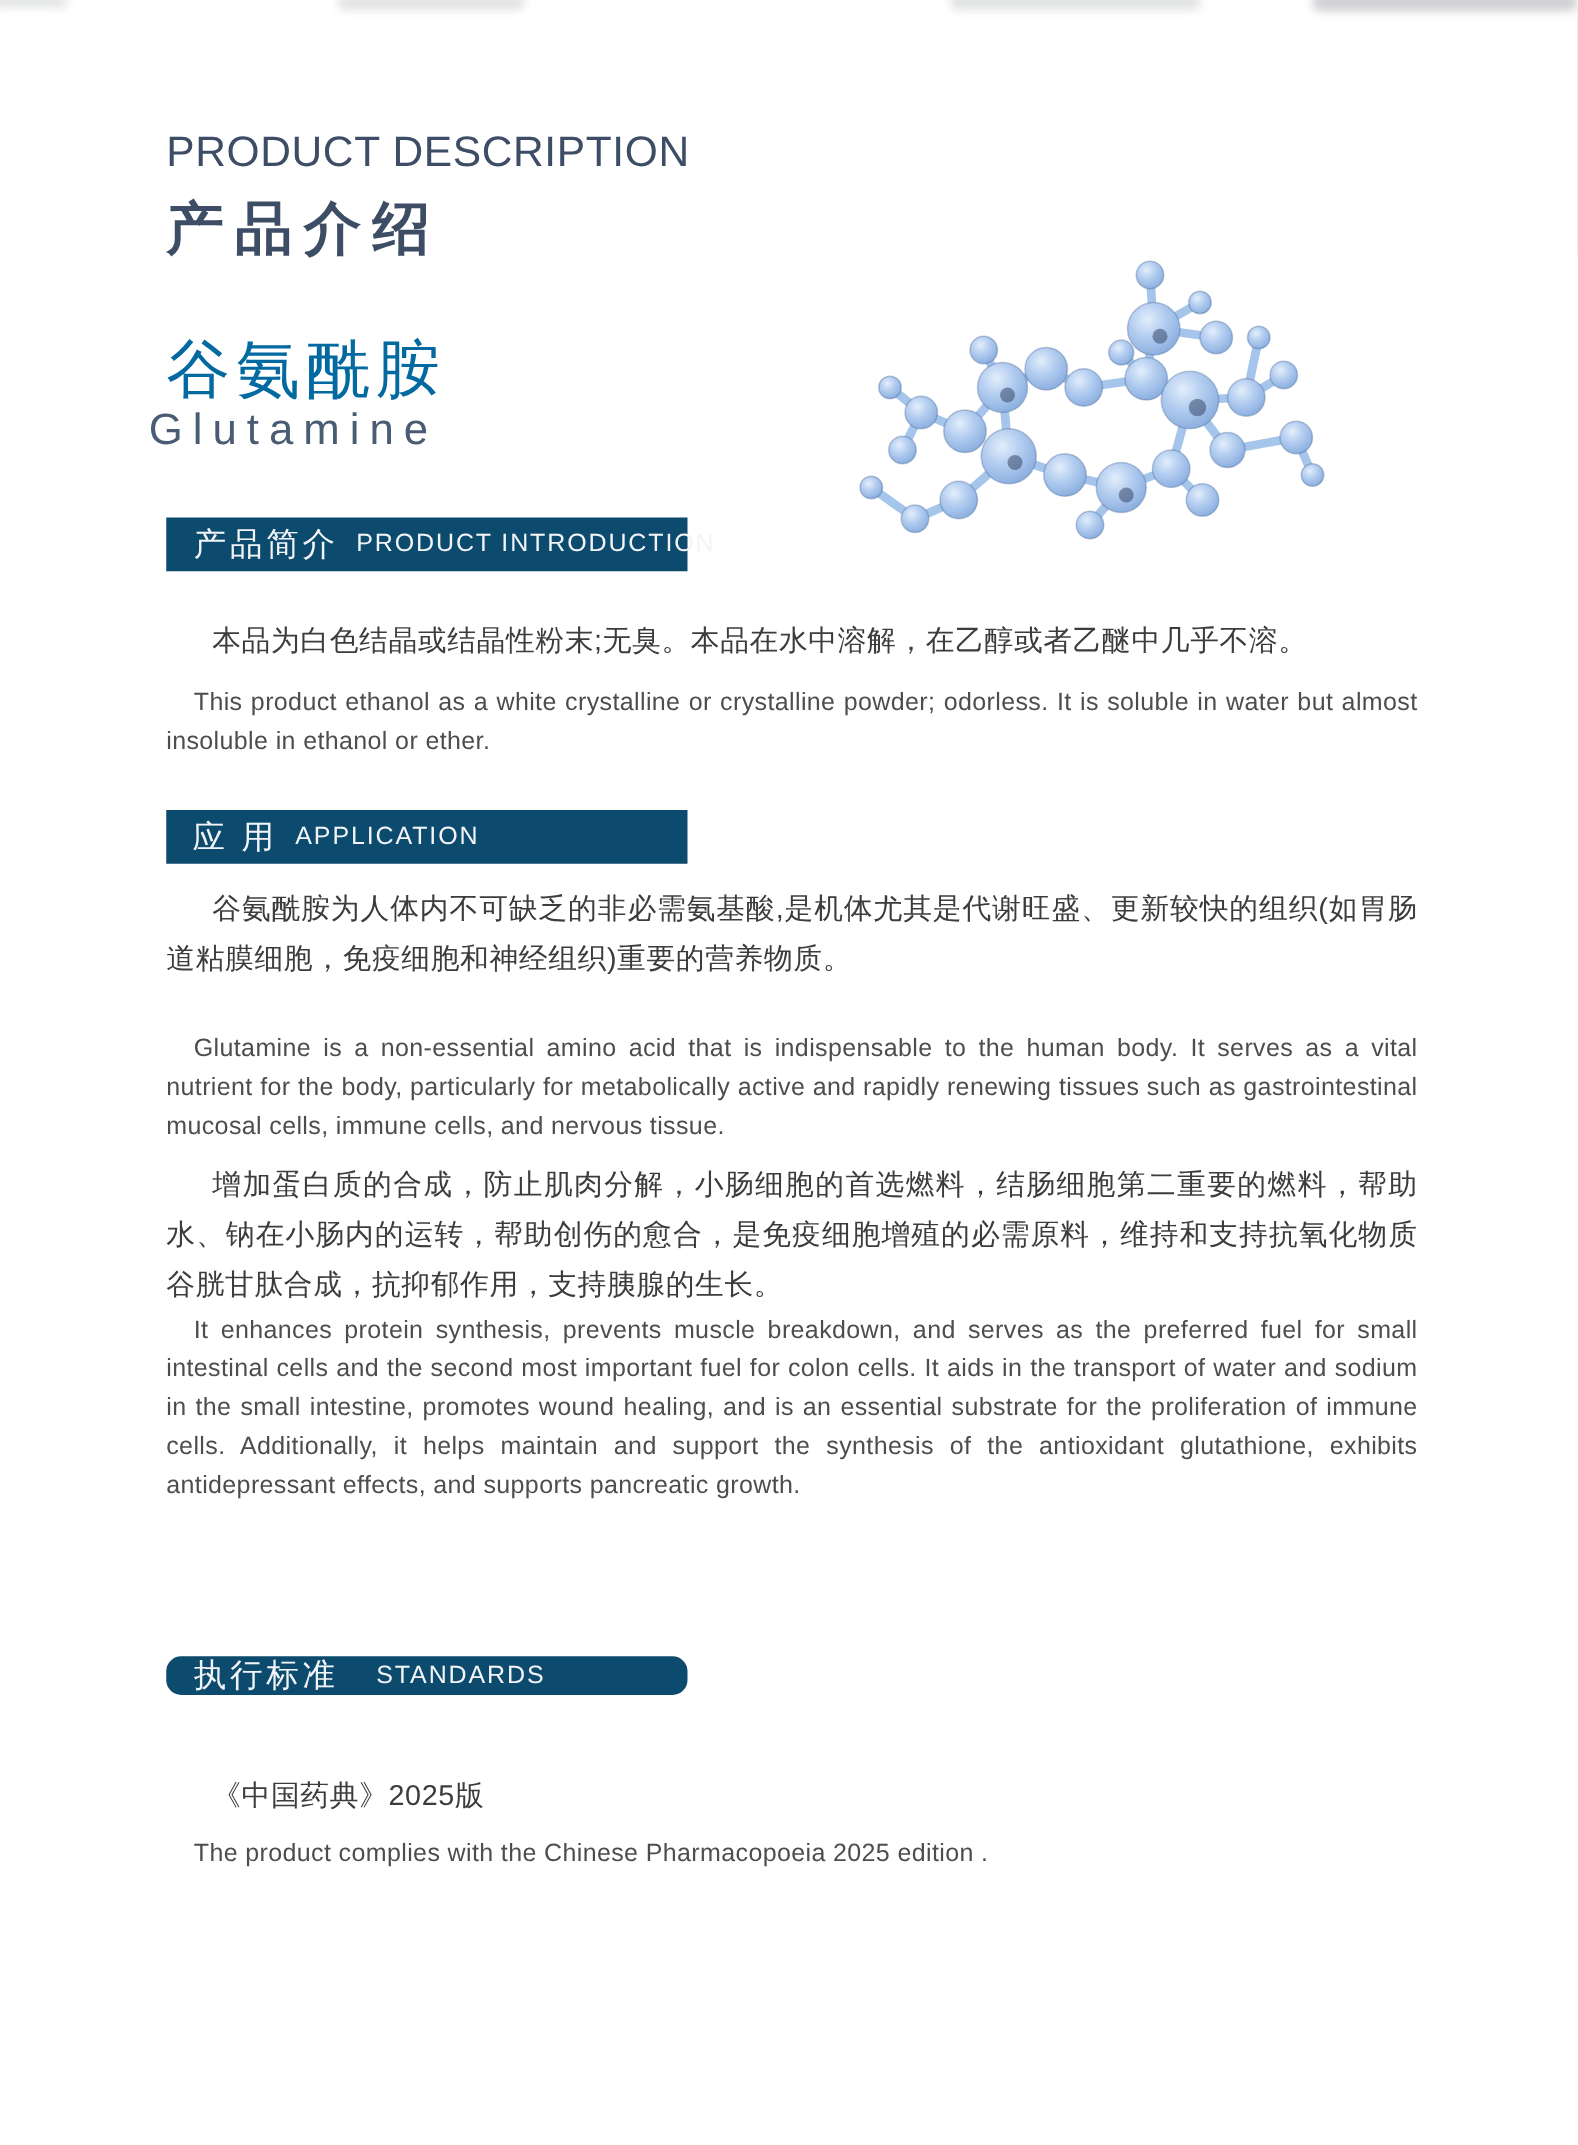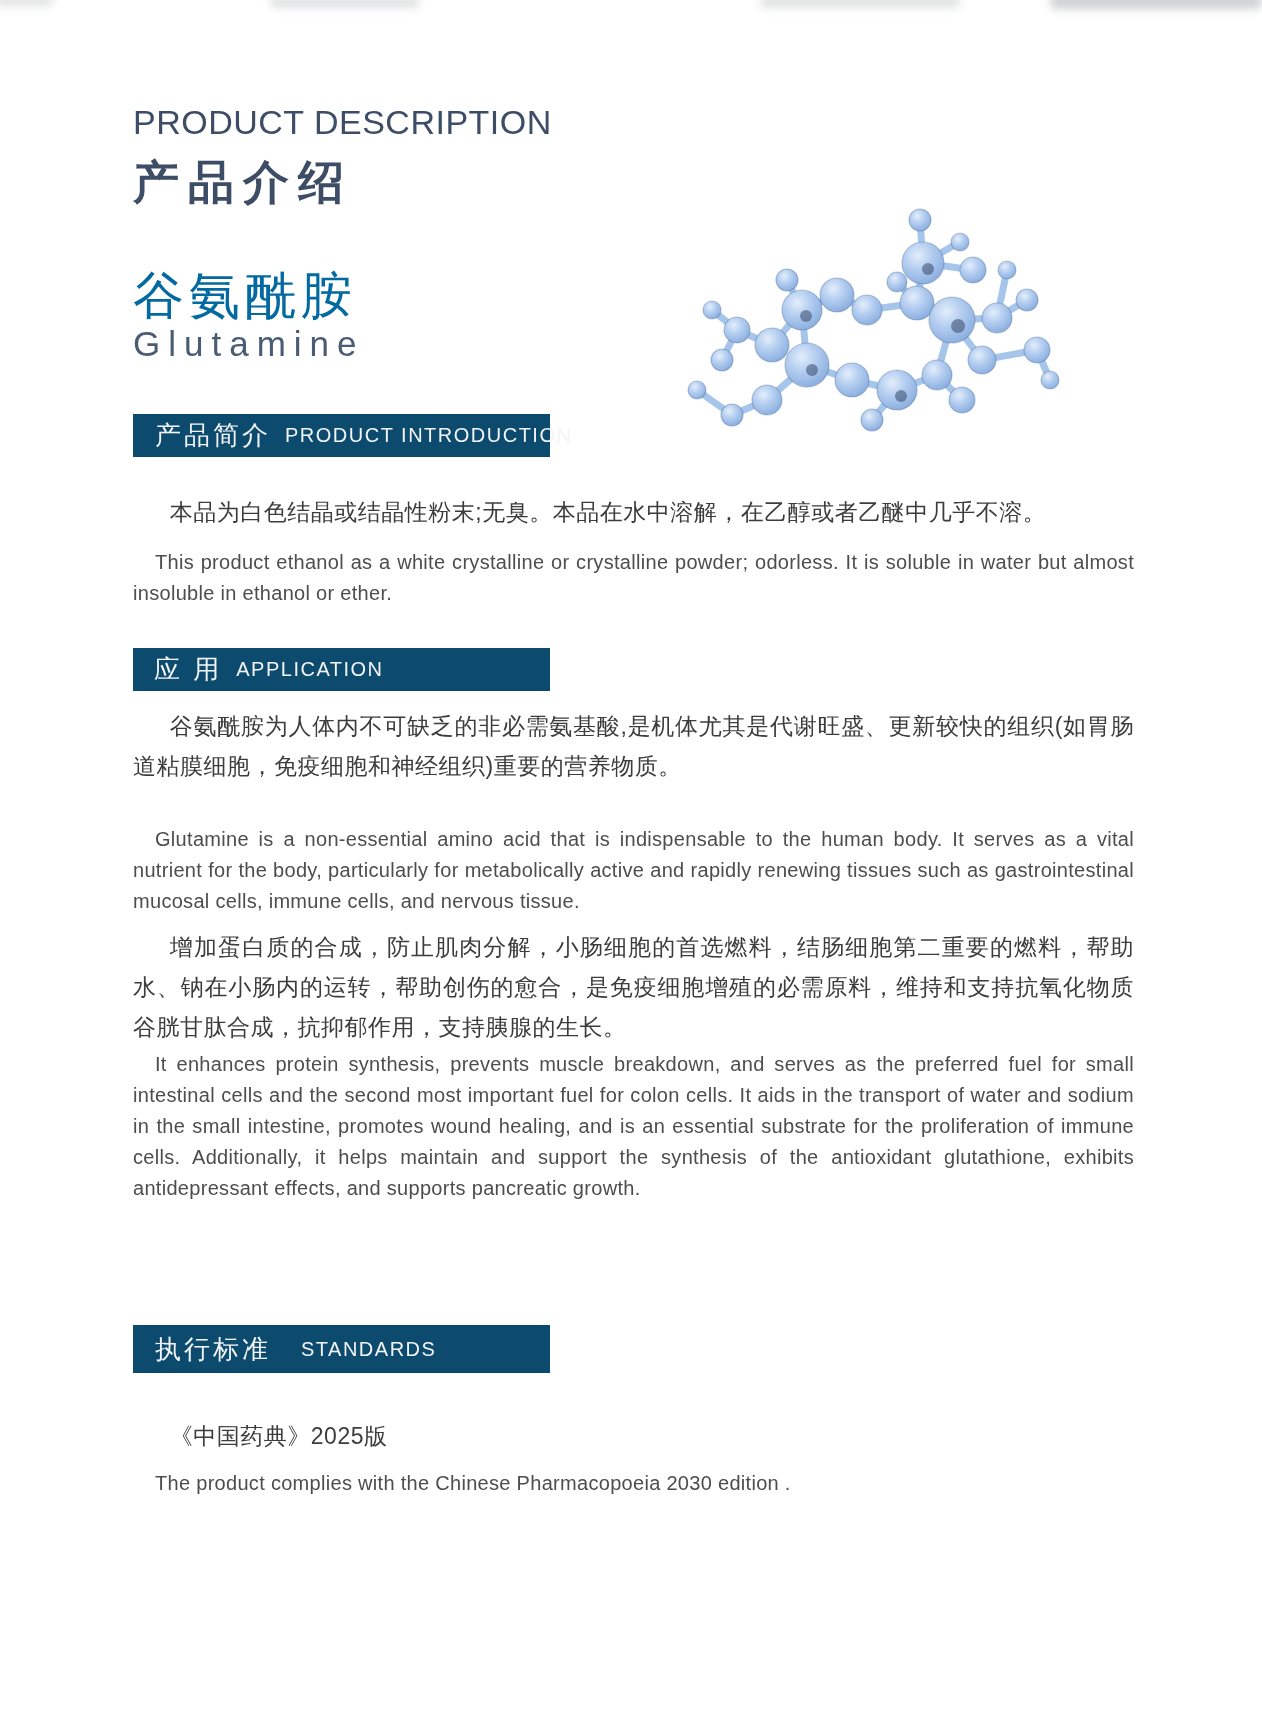--- a/index.html
+++ b/index.html
@@ -27,38 +27,38 @@
     position:absolute;left:133px;top:152px;
     font-size:46px;color:#3d4d66;font-weight:700;letter-spacing:9px;
     white-space:nowrap;
   }
   .prod-zh{
     position:absolute;left:133px;top:262px;
     font-size:51px;color:#0369a1;font-weight:500;letter-spacing:5px;
     white-space:nowrap;
   }
   .prod-en{
-    position:absolute;left:133px;top:324px;
+    position:absolute;left:119px;top:324px;
     font-size:35px;color:#4a5b74;font-weight:400;letter-spacing:8px;
     white-space:nowrap;
   }
   .molecule{position:absolute;left:660px;top:170px;width:404px;height:270px;}
 
   .section-bar{
     position:absolute;left:133px;width:417px;height:43px;
     background:#0c4a6e;color:#f2f4f7;
     display:flex;align-items:center;
     padding-left:22px;box-sizing:border-box;
     white-space:nowrap;
   }
   .section-bar .zh{font-size:26px;letter-spacing:3px;font-weight:400;}
   .section-bar .en{font-size:20px;letter-spacing:1.5px;margin-left:14px;font-weight:400;}
   .bar-intro{top:414px;}
   .bar-app{top:648px;padding-left:21px;}
-  .bar-std{top:1325px;height:48px;}
+  .bar-std{top:1325px;height:31px;border-radius:12px;}
   .bar-std .en{margin-left:30px;}
 
   .para{
     position:absolute;left:133px;width:1001px;
     text-align:justify;
   }
   .para.cn{
     font-size:23px;color:#3c3c3c;line-height:40px;
     text-indent:1.6em;letter-spacing:.5px;
   }
@@ -191,15 +191,15 @@
   <div class="para en en2">Glutamine is a non-essential amino acid that is indispensable to the human body. It serves as a vital nutrient for the body, particularly for metabolically active and rapidly renewing tissues such as gastrointestinal mucosal cells, immune cells, and nervous tissue.</div>
   <div class="para cn cn3">增加蛋白质的合成，防止肌肉分解，小肠细胞的首选燃料，结肠细胞第二重要的燃料，帮助水、钠在小肠内的运转，帮助创伤的愈合，是免疫细胞增殖的必需原料，维持和支持抗氧化物质谷胱甘肽合成，抗抑郁作用，支持胰腺的生长。</div>
   <div class="para en en3">It enhances protein synthesis, prevents muscle breakdown, and serves as the preferred fuel for small intestinal cells and the second most important fuel for colon cells. It aids in the transport of water and sodium in the small intestine, promotes wound healing, and is an essential substrate for the proliferation of immune cells. Additionally, it helps maintain and support the synthesis of the antioxidant glutathione, exhibits antidepressant effects, and supports pancreatic growth.</div>
 
   <div class="section-bar bar-std">
     <span class="zh">执行标准</span>
     <span class="en">STANDARDS</span>
   </div>
 
   <div class="para cn cn4">《中国药典》2025版</div>
-  <div class="para en en4">The product complies with the Chinese Pharmacopoeia 2030 edition .</div>
+  <div class="para en en4">The product complies with the Chinese Pharmacopoeia 2025 edition .</div>
 
 </div>
 
 </body></html>

